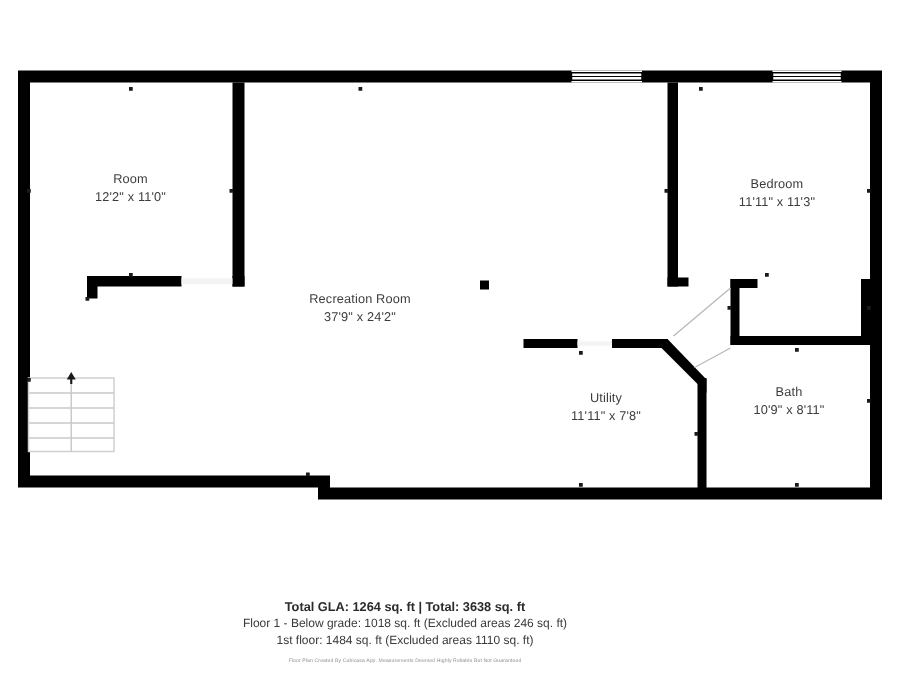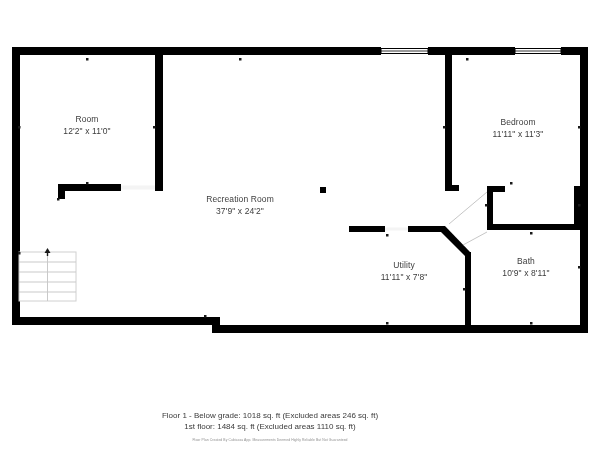--- a/index.html
+++ b/index.html
@@ -232,18 +232,19 @@
     </g>
 
     <g>
       <text class="room-name" x="526" y="264">Bath</text>
       <text class="room-dims" x="526" y="276">10'9" x 8'11"</text>
     </g>
 
   </svg>
 
   <div class="summary">
+    <p class="summary-total">Total GLA: 1264 sq. ft | Total: 3638 sq. ft</p>
     <p class="summary-line">Floor 1 - Below grade: 1018 sq. ft (Excluded areas 246 sq. ft)</p>
     <p class="summary-line">1st floor: 1484 sq. ft (Excluded areas 1110 sq. ft)</p>
     <p class="summary-fine">Floor Plan Created By Cubicasa App. Measurements Deemed Highly Reliable But Not Guaranteed</p>
   </div>
 
 </div>
 
 </body></html>

